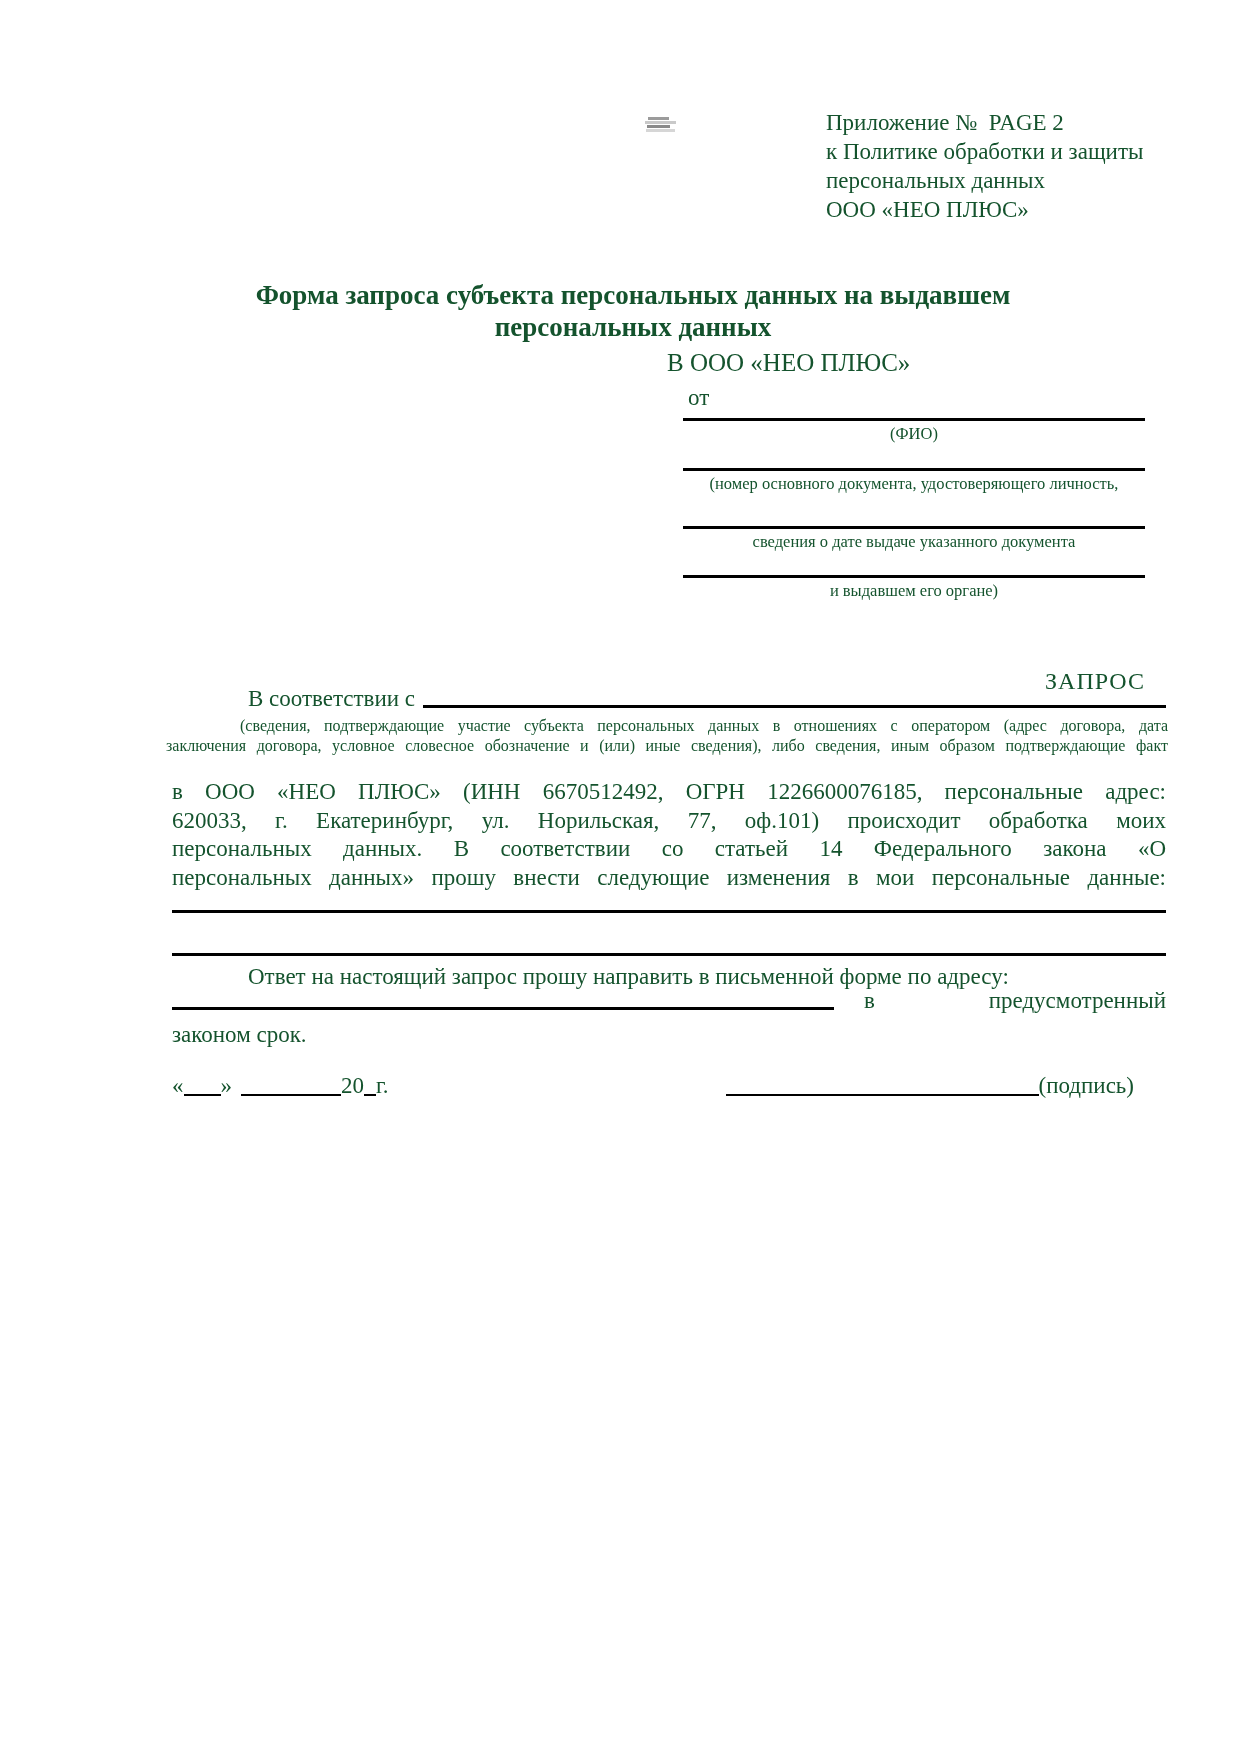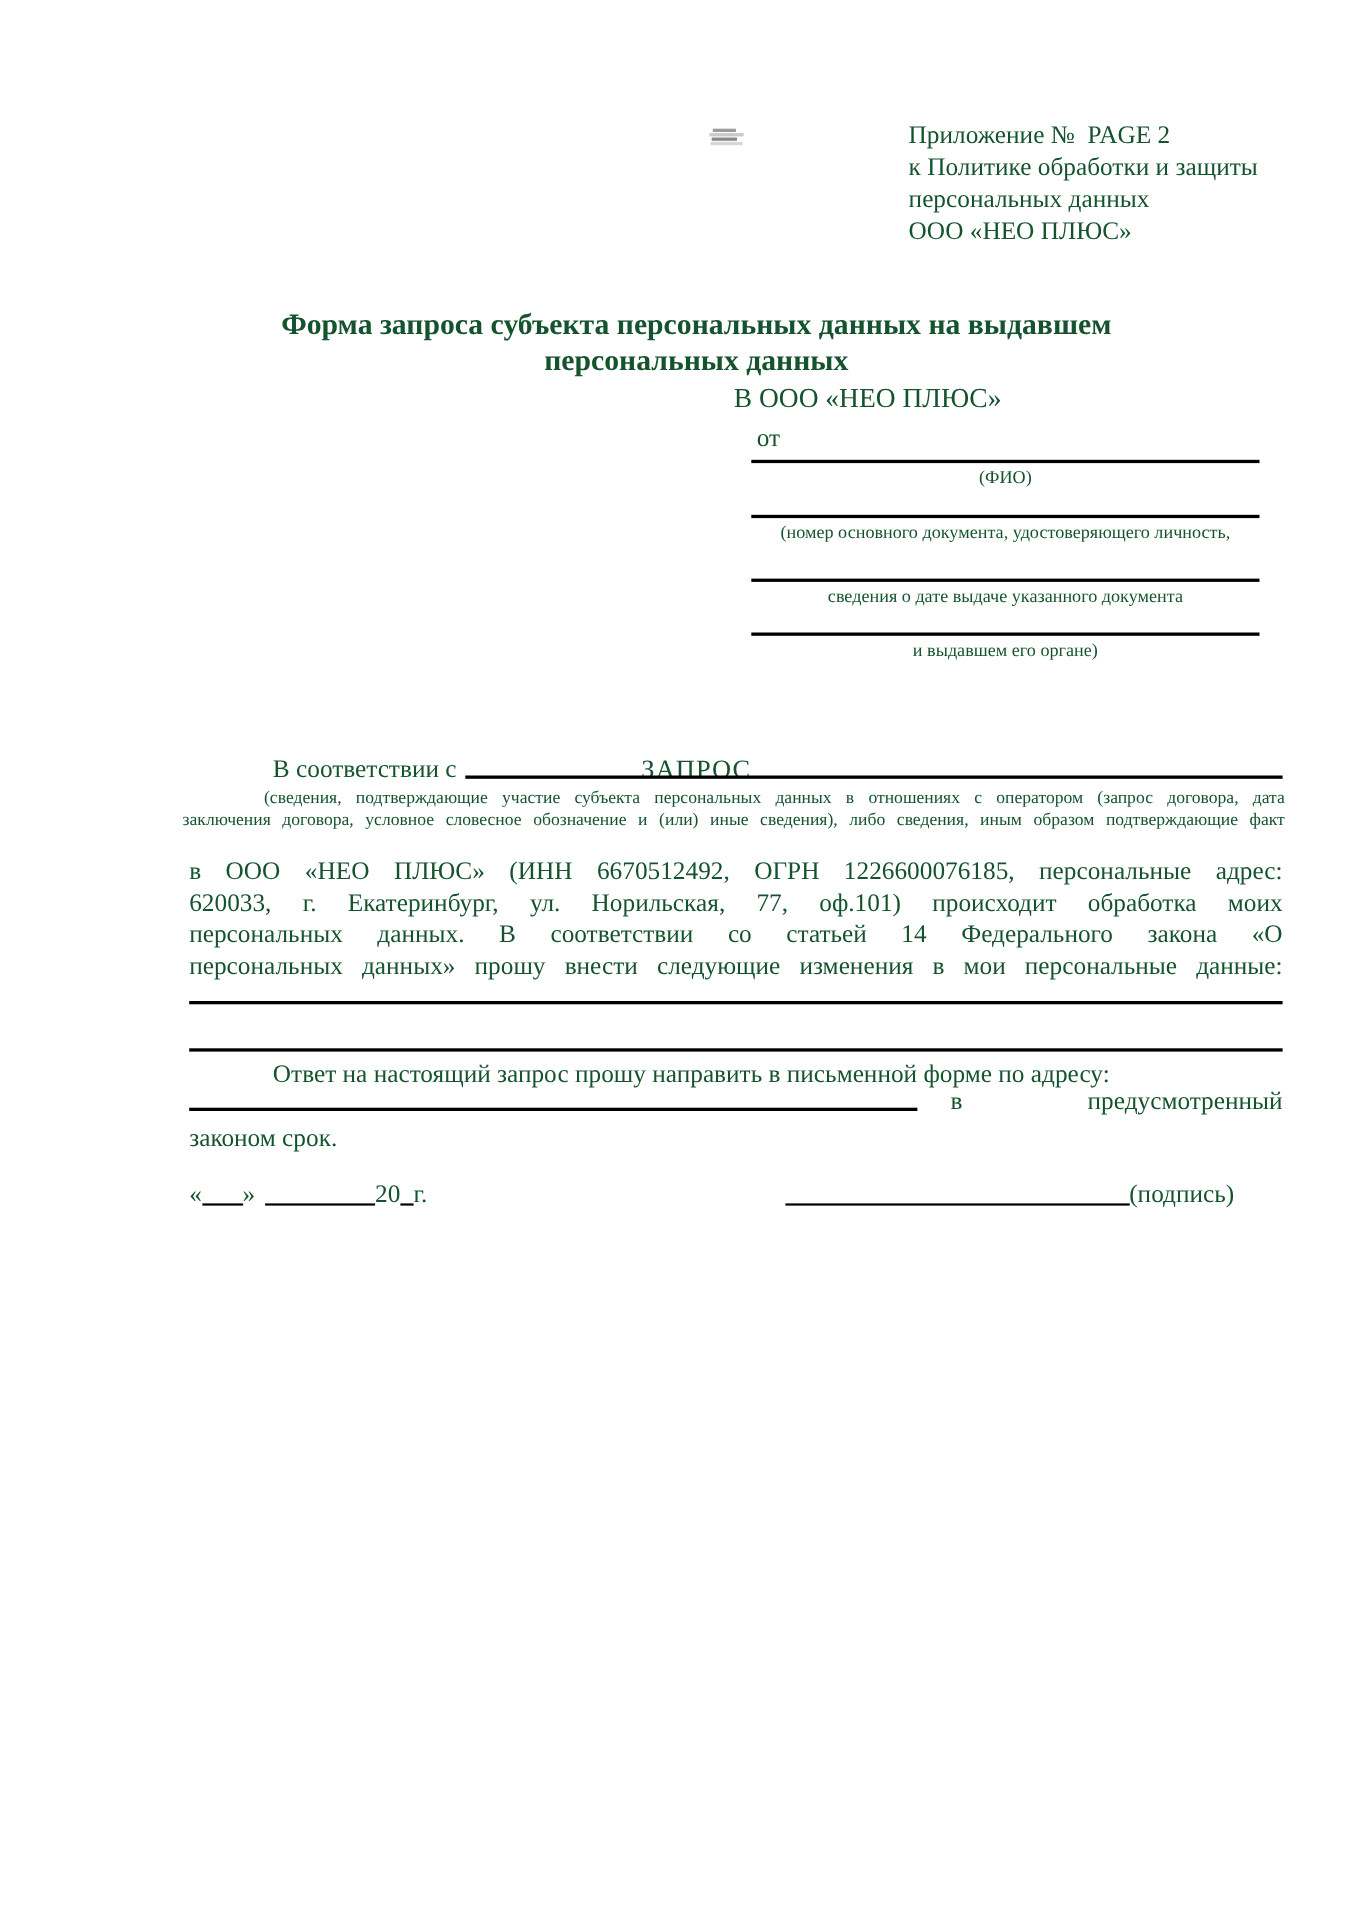--- a/index.html
+++ b/index.html
@@ -32,21 +32,21 @@
   .addr-from{font-size:23px;line-height:24px;margin:8px 0 0 21px;}
   .addr-line{margin-left:16px;width:462px;border-bottom:3px solid #000;}
   .al1{height:8px;}
   .al2{height:25px;}
   .al3{height:33px;}
   .al4{height:24px;}
   .addr-cap{margin-left:16px;width:462px;text-align:center;
             font-size:16.5px;line-height:19px;padding-top:3px;}
 
   
-  .zapros{left:121px;top:687px;width:1024px;text-align:center;
+  .zapros{left:121px;top:668px;width:1024px;text-align:right;
           font-size:24px;line-height:26px;letter-spacing:1px;}
 
   
   .intro{left:172px;top:686px;width:994px;display:flex;align-items:flex-end;height:26px;}
   .intro-prefix{font-size:23px;line-height:26px;padding-left:76px;white-space:pre;}
   .fill{flex:1;border-bottom:3px solid #000;margin-left:8px;margin-bottom:4px;}
 
   
   .fn{left:166px;top:716px;width:1002px;font-size:16px;line-height:20px;}
   .fn-line{text-align:justify;text-align-last:justify;}
@@ -72,21 +72,21 @@
   .reply3{left:172px;top:1022px;width:994px;font-size:23px;line-height:26px;}
 
   
   .bottom{left:172px;top:1070px;width:994px;height:30px;display:flex;
           justify-content:space-between;align-items:flex-end;font-size:23px;line-height:28px;}
   .grp{display:flex;align-items:flex-end;}
   .blank{border-bottom:2px solid #000;margin-bottom:4px;height:20px;}
   .b-day{width:37px;}
   .b-month{width:100px;margin-left:9px;}
   .b-year{width:12px;}
-  .sign-grp{margin-right:44px;}
+  .sign-grp{margin-right:32px;}
   .b-sign{width:313px;}
 </style>
 </head>
 <body>
 
 <div class="page">
 
   <div class="abs obj-icon">
     <div class="s s1"></div>
     <div class="s s2"></div>
@@ -120,21 +120,21 @@
   </div>
 
   <div class="abs zapros">ЗАПРОС</div>
 
   <div class="abs intro">
     <span class="intro-prefix">В соответствии с</span>
     <span class="fill"></span>
   </div>
 
   <div class="abs fn">
-    <div class="fn-line fn-l1">(сведения, подтверждающие участие субъекта персональных данных в отношениях с оператором (запрос договора, дата</div>
+    <div class="fn-line fn-l1">(сведения, подтверждающие участие субъекта персональных данных в отношениях с оператором (адрес договора, дата</div>
     <div class="fn-line">заключения договора, условное словесное обозначение и (или) иные сведения), либо сведения, иным образом подтверждающие факт</div>
   </div>
 
   <div class="abs bodyp">
     <div class="body-line">в ООО «НЕО ПЛЮС» (ИНН 6670512492, ОГРН 1226600076185, персональные адрес:</div>
     <div class="body-line">620033, г. Екатеринбург, ул. Норильская, 77, оф.101) происходит обработка моих</div>
     <div class="body-line">персональных данных. В соответствии со статьей 14 Федерального закона «О</div>
     <div class="body-line">персональных данных» прошу внести следующие изменения в мои персональные данные:</div>
   </div>
 

